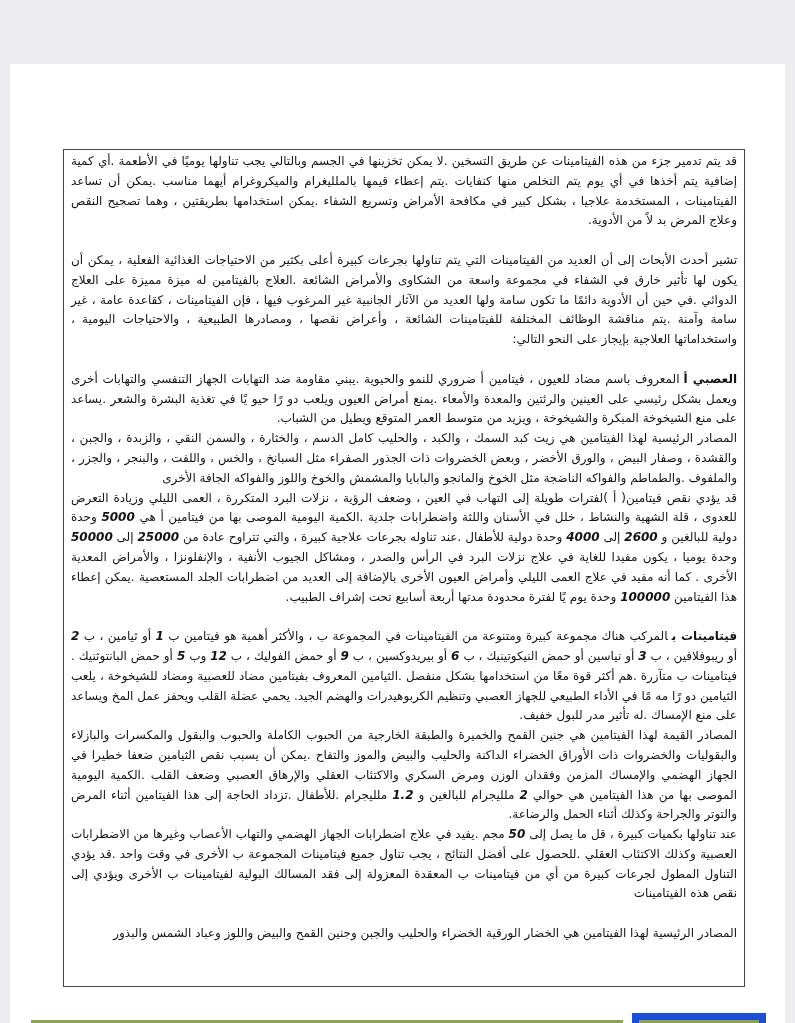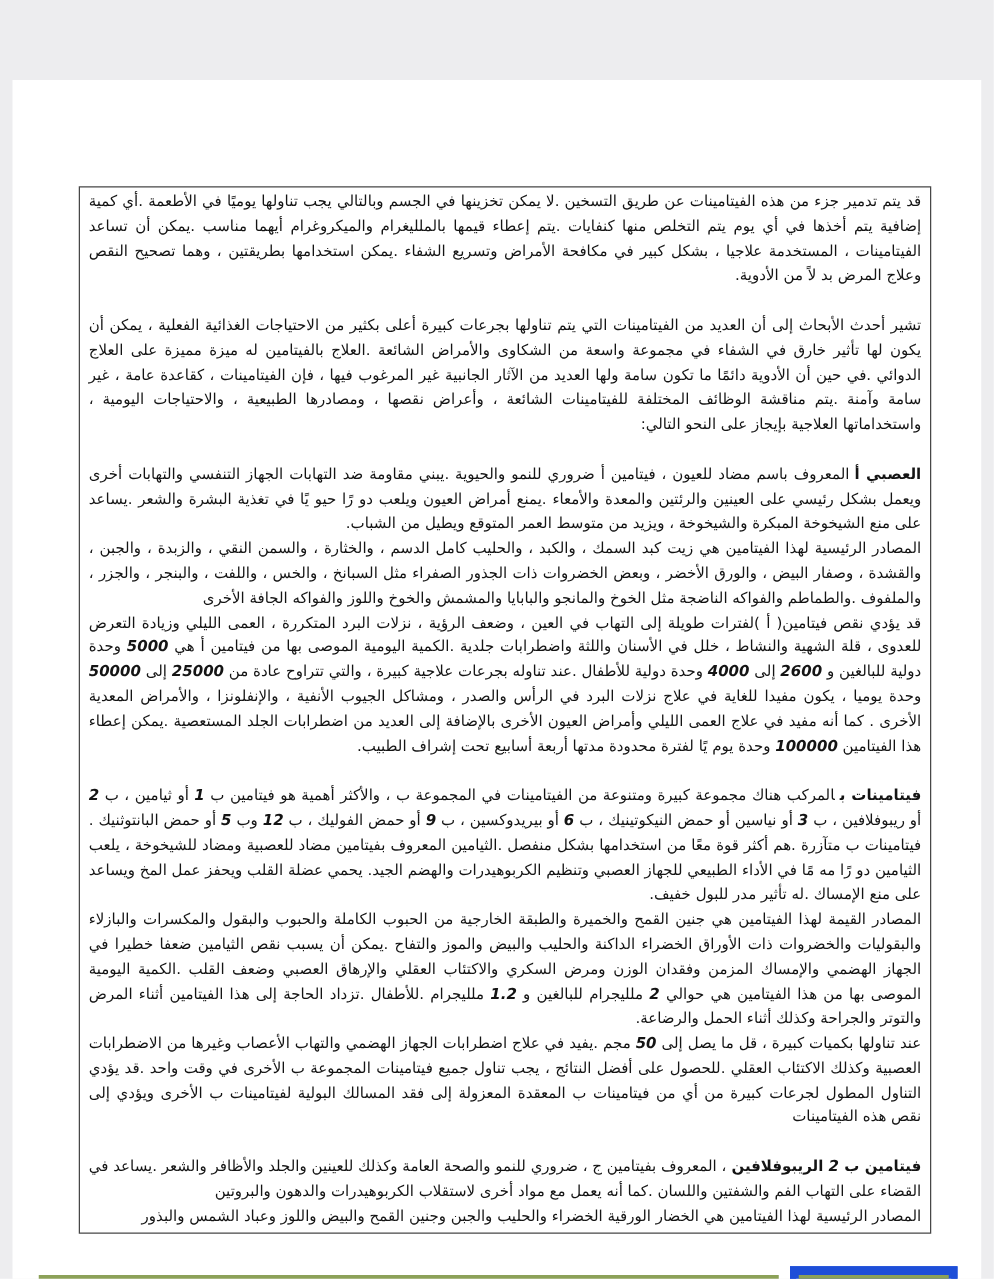--- a/index.html
+++ b/index.html
@@ -58,21 +58,20 @@
 
   <div class="text-frame">
     <p class="para gap"><span class="ar">قد يتم تدمير جزء من هذه الفيتامينات عن طريق التسخين .لا يمكن تخزينها في الجسم وبالتالي يجب تناولها يوميًا في الأطعمة .أي كمية إضافية يتم أخذها في أي يوم يتم التخلص منها كنفايات .يتم إعطاء قيمها بالملليغرام والميكروغرام أيهما مناسب .يمكن أن تساعد الفيتامينات ، المستخدمة علاجيا ، بشكل كبير في مكافحة الأمراض وتسريع الشفاء .يمكن استخدامها بطريقتين ، وهما تصحيح النقص وعلاج المرض بد لاً من الأدوية.</span></p>
     <p class="para gap"><span class="ar">تشير أحدث الأبحاث إلى أن العديد من الفيتامينات التي يتم تناولها بجرعات كبيرة أعلى بكثير من الاحتياجات الغذائية الفعلية ، يمكن أن يكون لها تأثير خارق في الشفاء في مجموعة واسعة من الشكاوى والأمراض الشائعة .العلاج بالفيتامين له ميزة مميزة على العلاج الدوائي .في حين أن الأدوية دائمًا ما تكون سامة ولها العديد من الآثار الجانبية غير المرغوب فيها ، فإن الفيتامينات ، كقاعدة عامة ، غير سامة وآمنة .يتم مناقشة الوظائف المختلفة للفيتامينات الشائعة ، وأعراض نقصها ، ومصادرها الطبيعية ، والاحتياجات اليومية ، واستخداماتها العلاجية بإيجاز على النحو التالي:</span></p>
     <p class="para"><b class="lead ar">العصبي أ</b><span class="ar">المعروف باسم مضاد للعيون ، فيتامين أ ضروري للنمو والحيوية .يبني مقاومة ضد التهابات الجهاز التنفسي والتهابات أخرى ويعمل بشكل رئيسي على العينين والرئتين والمعدة والأمعاء .يمنع أمراض العيون ويلعب دو رًا حيو يًا في تغذية البشرة والشعر .يساعد على منع الشيخوخة المبكرة والشيخوخة ، ويزيد من متوسط العمر المتوقع ويطيل من الشباب.</span></p>
     <p class="para"><span class="ar">المصادر الرئيسية لهذا الفيتامين هي زيت كبد السمك ، والكبد ، والحليب كامل الدسم ، والخثارة ، والسمن النقي ، والزبدة ، والجبن ، والقشدة ، وصفار البيض ، والورق الأخضر ، وبعض الخضروات ذات الجذور الصفراء مثل السبانخ ، والخس ، واللفت ، والبنجر ، والجزر ، والملفوف .والطماطم والفواكه الناضجة مثل الخوخ والمانجو والبابايا والمشمش والخوخ واللوز والفواكه الجافة الأخرى</span></p>
     <p class="para gap"><span class="ar">قد يؤدي نقص فيتامين( أ )لفترات طويلة إلى التهاب في العين ، وضعف الرؤية ، نزلات البرد المتكررة ، العمى الليلي وزيادة التعرض للعدوى ، قلة الشهية والنشاط ، خلل في الأسنان واللثة واضطرابات جلدية .الكمية اليومية الموصى بها من فيتامين أ هي <i>5000</i> وحدة دولية للبالغين و <i>2600</i> إلى <i>4000</i> وحدة دولية للأطفال .عند تناوله بجرعات علاجية كبيرة ، والتي تتراوح عادة من <i>25000</i> إلى <i>50000</i> وحدة يوميا ، يكون مفيدا للغاية في علاج نزلات البرد في الرأس والصدر ، ومشاكل الجيوب الأنفية ، والإنفلونزا ، والأمراض المعدية الأخرى . كما أنه مفيد في علاج العمى الليلي وأمراض العيون الأخرى بالإضافة إلى العديد من اضطرابات الجلد المستعصية .يمكن إعطاء هذا الفيتامين <i>100000</i> وحدة يوم يًا لفترة محدودة مدتها أربعة أسابيع تحت إشراف الطبيب.</span></p>
     <p class="para"><b class="lead ar">فيتامينات ب</b><span class="ar">المركب هناك مجموعة كبيرة ومتنوعة من الفيتامينات في المجموعة ب ، والأكثر أهمية هو فيتامين ب <i>1</i> أو ثيامين ، ب <i>2</i> أو ريبوفلافين ، ب <i>3</i> أو نياسين أو حمض النيكوتينيك ، ب <i>6</i> أو بيريدوكسين ، ب <i>9</i> أو حمض الفوليك ، ب <i>12</i> وب <i>5</i> أو حمض البانتوثنيك . فيتامينات ب متآزرة .هم أكثر قوة معًا من استخدامها بشكل منفصل .الثيامين المعروف بفيتامين مضاد للعصبية ومضاد للشيخوخة ، يلعب الثيامين دو رًا مه مًا في الأداء الطبيعي للجهاز العصبي وتنظيم الكربوهيدرات والهضم الجيد. يحمي عضلة القلب ويحفز عمل المخ ويساعد على منع الإمساك .له تأثير مدر للبول خفيف.</span></p>
     <p class="para"><span class="ar">المصادر القيمة لهذا الفيتامين هي جنين القمح والخميرة والطبقة الخارجية من الحبوب الكاملة والحبوب والبقول والمكسرات والبازلاء والبقوليات والخضروات ذات الأوراق الخضراء الداكنة والحليب والبيض والموز والتفاح .يمكن أن يسبب نقص الثيامين ضعفا خطيرا في الجهاز الهضمي والإمساك المزمن وفقدان الوزن ومرض السكري والاكتئاب العقلي والإرهاق العصبي وضعف القلب .الكمية اليومية الموصى بها من هذا الفيتامين هي حوالي <i>2</i> ملليجرام للبالغين و <i>1.2</i> ملليجرام .للأطفال .تزداد الحاجة إلى هذا الفيتامين أثناء المرض والتوتر والجراحة وكذلك أثناء الحمل والرضاعة.</span></p>
     <p class="para gap"><span class="ar">عند تناولها بكميات كبيرة ، قل ما يصل إلى <i>50</i> مجم .يفيد في علاج اضطرابات الجهاز الهضمي والتهاب الأعصاب وغيرها من الاضطرابات العصبية وكذلك الاكتئاب العقلي .للحصول على أفضل النتائج ، يجب تناول جميع فيتامينات المجموعة ب الأخرى في وقت واحد .قد يؤدي التناول المطول لجرعات كبيرة من أي من فيتامينات ب المعقدة المعزولة إلى فقد المسالك البولية لفيتامينات ب الأخرى ويؤدي إلى نقص هذه الفيتامينات</span></p>
-    <p class="para"><b class="lead ar">فيتامين ب <i>2</i> الريبوفلافين</b><span class="ar">، المعروف بفيتامين ج ، ضروري للنمو والصحة العامة وكذلك للعينين والجلد والأظافر والشعر .يساعد في القضاء على التهاب الفم والشفتين واللسان .كما أنه يعمل مع مواد أخرى لاستقلاب الكربوهيدرات والدهون والبروتين</span></p>
     <p class="para"><span class="ar">المصادر الرئيسية لهذا الفيتامين هي الخضار الورقية الخضراء والحليب والجبن وجنين القمح والبيض واللوز وعباد الشمس والبذور</span></p>
   </div>
 
   <div class="footer">
     <div class="page-box-outer">
       <div class="page-box">
         <span>Page 35</span>
       </div>
     </div>
     <div class="footer-bar">

